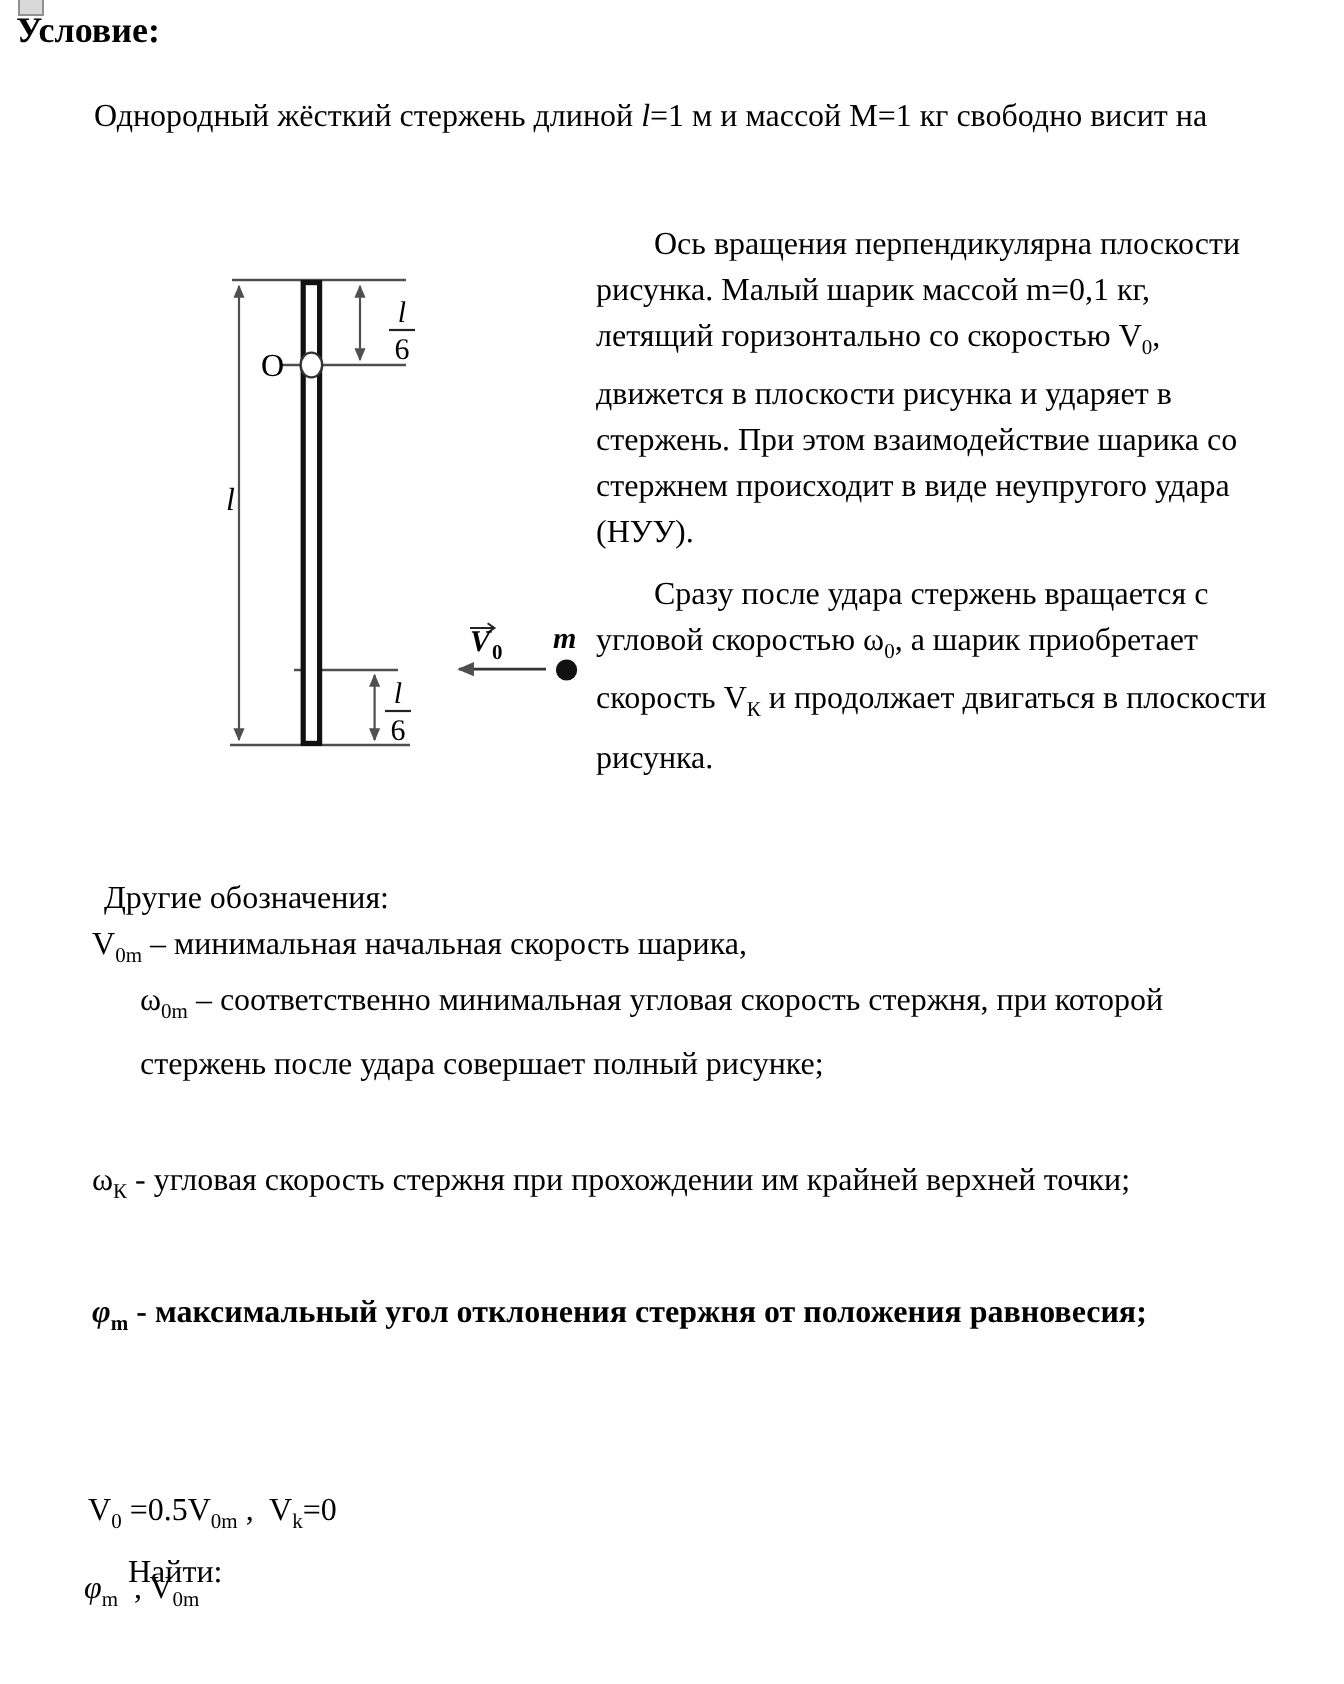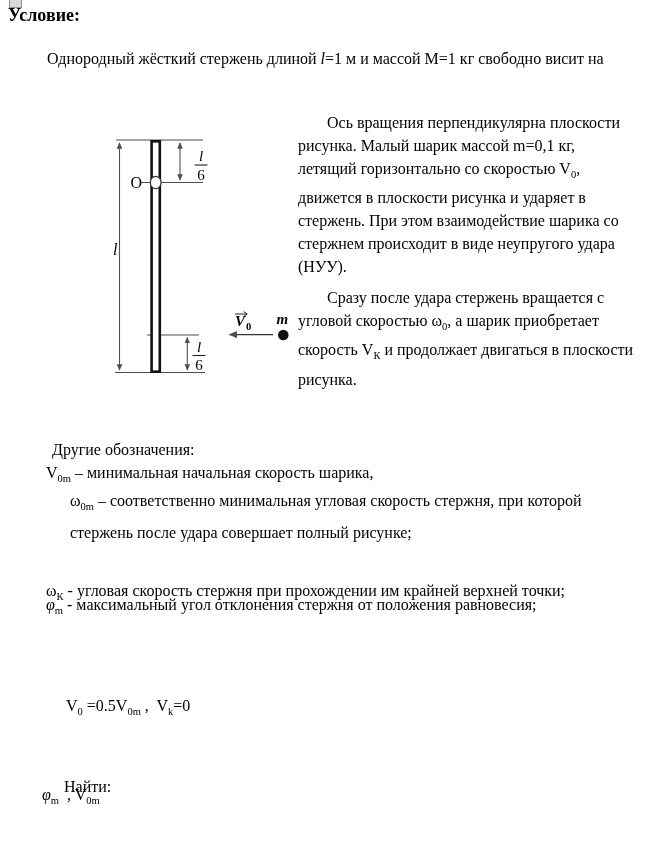--- a/index.html
+++ b/index.html
@@ -29,23 +29,23 @@
   .fsmall { font-size:15px; }
   .fsub { font-size:10.5px; }
 
   .blk { position:absolute; font-size:16px; line-height:26px; }
   sub { font-size:10.5px; }
 
   #notation-header { left:52px; top:437px; }
   #notation-item-v0m { left:46px; top:460px; }
   #notation-item-omega0m { left:46px; top:488px;margin-left:24px; }
   #notation-item-omegak { left:46px; top:578px;text-align:right; }
-  #notation-item-phim { left:46px; top:592px; }
+  #notation-item-phim { left:46px; top:644px;font-weight:bold; }
   #known-label { left:64px; top:691px; }
-  #known-formula { left:44px; top:693px;margin-left:22px; }
+  #known-formula { left:44px; top:743px; }
   #find-label { left:64px; top:762px;margin-top:12px; }
   #find-formula { left:42px; top:782px; }
 </style>
 </head>
 <body>
 
 <div class="page">
 
   <div class="corner-artifact"></div>
 

